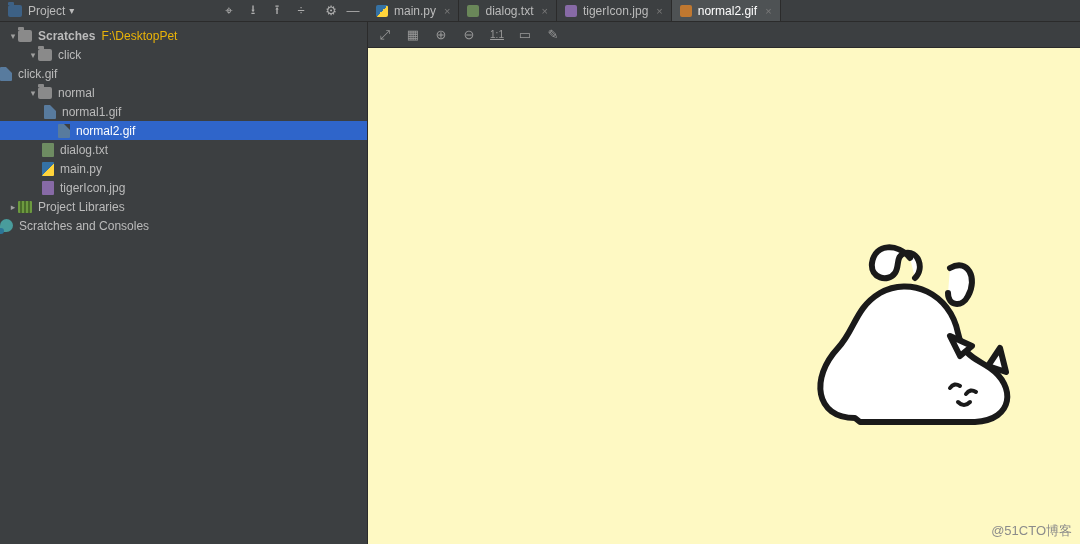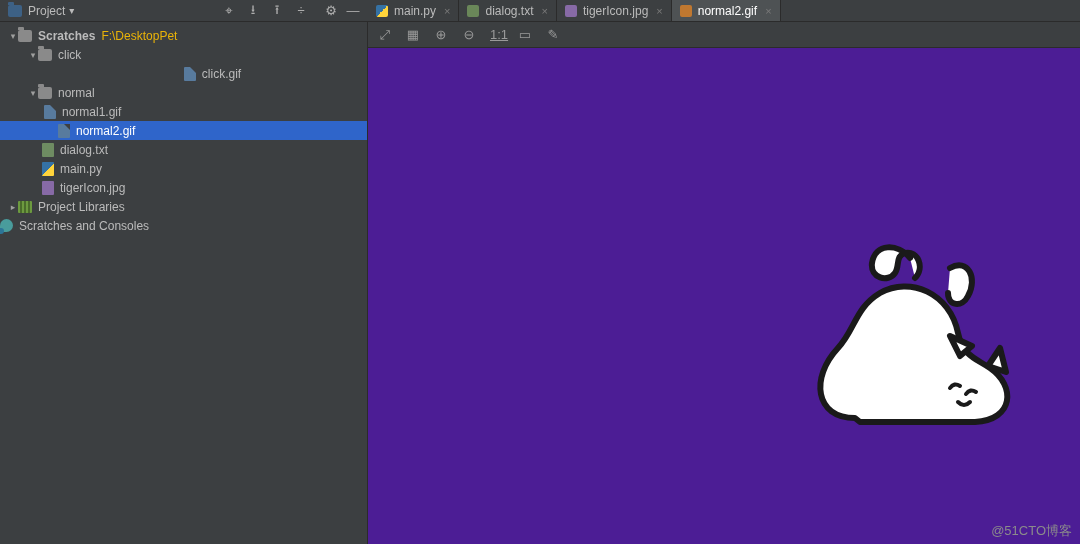--- a/index.html
+++ b/index.html
@@ -46,21 +46,21 @@
   .fic.scratch { width:13px; height:13px; background:#499c9c; border-radius:50% 50% 50% 2px; position:relative; }
   .fic.scratch::after{content:"";position:absolute;width:6px;height:6px;background:#2c7597;border-radius:50%;bottom:-2px;left:-2px;}
   .node.selected { background: #0d293e; color: #fff; }
   .node.selected.active { background: #2f65ca; }
   .dim { color: #eab308; margin-left: 6px; }
 
   
   .editor { flex: 1; display: flex; flex-direction: column; background: #313335; }
   .viewer-toolbar { display: flex; align-items: center; gap: 14px; height: 26px; padding: 0 10px; color: #9a9a9a; border-bottom: 1px solid #2b2b2b; background:#3c3f41; }
   .vicon { font-size: 13px; width: 14px; text-align: center; }
-  .viewer-canvas { flex: 1; position: relative; background: #4c1d95; }
+  .viewer-canvas { flex: 1; position: relative; background: #fef9c3; }
   .cat { position: absolute; right: 60px; top: 190px; width: 220px; height: 200px; }
   .watermark { position:absolute; right:8px; bottom:4px; color:#8b8b8b; font-size:13px; }
 
   svg { display:block; }
 </style>
 </head>
 <body>
 
 <div class="root">
   <div class="topbar">
@@ -112,21 +112,21 @@
           <span class="twist">▾</span>
           <span class="fic folder"></span>
           <b>Scratches</b>
           <span class="dim">F:\DesktopPet</span>
         </div>
         <div class="node" style="padding-left:28px;">
           <span class="twist">▾</span>
           <span class="fic folder"></span>
           <span>click</span>
         </div>
-        <div class="node" style="padding-left:58px;justify-content:center;">
+        <div class="node" style="">
           <span class="fic file-gif"></span>
           <span>click.gif</span>
         </div>
         <div class="node" style="padding-left:28px;">
           <span class="twist">▾</span>
           <span class="fic folder"></span>
           <span>normal</span>
         </div>
         <div class="node" style="padding-left:44px;">
           <span class="fic file-gif"></span>
@@ -159,21 +159,21 @@
         </div>
       </div>
     </div>
 
     <div class="editor">
       <div class="viewer-toolbar">
         <span class="vicon">⤢</span>
         <span class="vicon">▦</span>
         <span class="vicon">⊕</span>
         <span class="vicon">⊖</span>
-        <span class="vicon" style="font-size:13px;text-decoration:underline;">1:1</span>
+        <span class="vicon" style="font-size:10px;text-decoration:underline;">1:1</span>
         <span class="vicon">▭</span>
         <span class="vicon">✎</span>
       </div>
       <div class="viewer-canvas">
         <div class="cat">
           <svg viewBox="0 0 220 200" width="220" height="200">
             <g fill="#ffffff" stroke="#1a1a1a" stroke-width="6" stroke-linejoin="round" stroke-linecap="round">
 
               <path d="M110 20 C 98 5, 75 5, 72 25 C 70 40, 88 45, 95 35 C 100 28, 95 18, 105 15 C 118 12, 125 30, 115 40" fill="#fff"></path>
 

